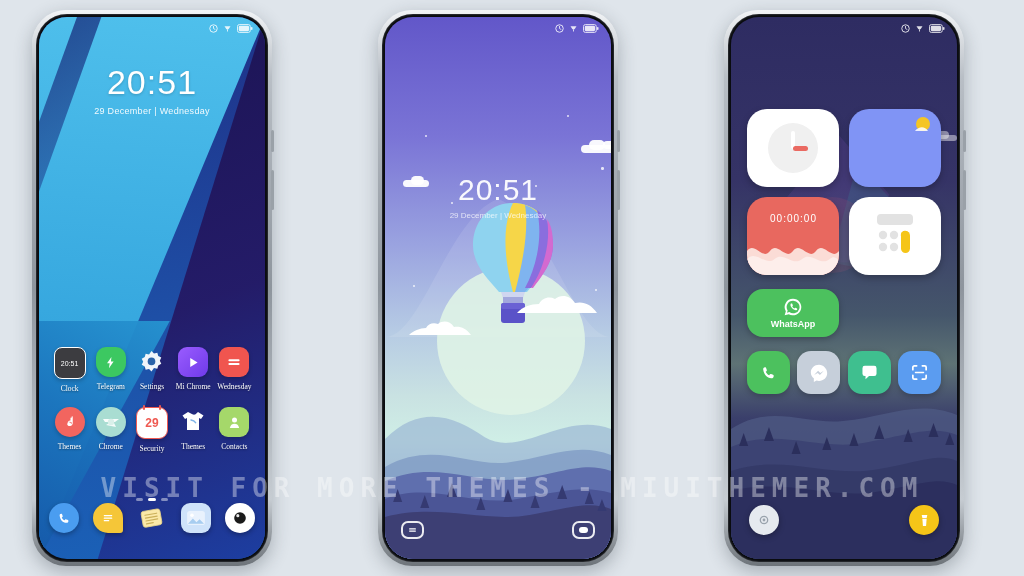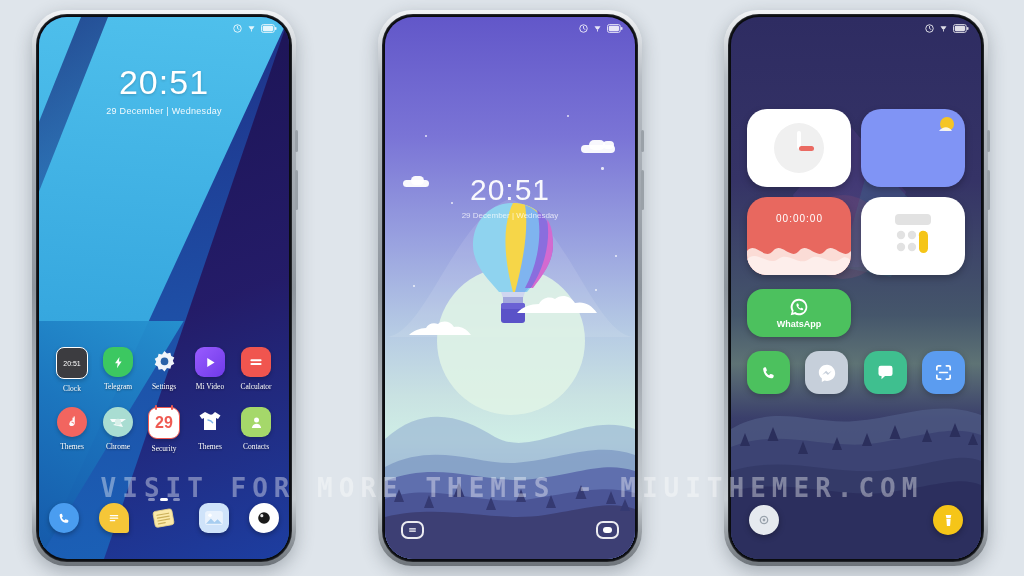--- a/index.html
+++ b/index.html
@@ -16,21 +16,21 @@
     text-align:center;
     font-family:"DejaVu Sans Mono", monospace;
     font-size:26px;font-weight:bold;letter-spacing:6px;
     color:rgba(255,255,255,0.38);
     z-index:60;pointer-events:none;white-space:nowrap;
   }
 
   
   .phone{
     position:absolute;
-    width:264px;height:556px;top:10px;
+    width:240px;height:556px;top:10px;
     border-radius:34px;
     background:linear-gradient(180deg,#f2f4f6 0%,#b9bfc6 12%,#8e959d 50%,#c6ccd2 88%,#6d7379 100%);
     padding:4px;
     box-sizing:border-box;
     box-shadow:0 6px 18px rgba(40,50,60,.30);
     z-index:10;
   }
   .phone-inner{
     position:relative;width:100%;height:100%;
     border-radius:31px;
@@ -191,30 +191,30 @@
               </svg>
           </div>
           <div class="app-lbl">Settings</div>
         </div>
         <div class="app">
           <div class="app-ico" style="background:linear-gradient(135deg,#9a5cff,#6f3ae8);">
             <svg width="13" height="13" viewBox="0 0 16 16">
                 <path d="M4 2.5 13 8l-9 5.5z" fill="#fff"></path>
               </svg>
           </div>
-          <div class="app-lbl">Mi Video</div>
+          <div class="app-lbl">Mi Chrome</div>
         </div>
         <div class="app">
           <div class="app-ico" style="background:#f0554f;">
             <svg width="16" height="16" viewBox="0 0 20 20">
                 <rect x="3" y="6.5" width="14" height="2.6" rx="1.3" fill="#fff"></rect>
                 <rect x="3" y="11.2" width="14" height="2.6" rx="1.3" fill="#fff"></rect>
               </svg>
           </div>
-          <div class="app-lbl">Calculator</div>
+          <div class="app-lbl">Wednesday</div>
         </div>
 
         <div class="app">
           <div class="app-ico" style="background:#f2655f;border-radius:50%;">
             <svg width="14" height="14" viewBox="0 0 16 16">
                 <path d="M10.5 2v7.4a2.3 2.3 0 1 1-1.3-2.1V3.6" stroke="#fff" stroke-width="1.3" fill="none" stroke-linecap="round"></path>
                 <circle cx="7.2" cy="10.5" r="2.1" fill="#fff"></circle>
               </svg>
           </div>
           <div class="app-lbl">Themes</div>
@@ -227,21 +227,21 @@
                 <path d="M9 17l7-4 3 6z" fill="#fff" opacity=".88"></path>
                 <circle cx="14" cy="14" r="3.2" fill="#d9f0ea"></circle>
               </svg>
           </div>
           <div class="app-lbl">Chrome</div>
         </div>
         <div class="app">
           <div class="app-ico" style="background:#fff;border:1.6px solid #ef5a52;flex-direction:column;">
             <div style="position:absolute;top:-3px;left:6px;width:2px;height:5px;background:#ef5a52;border-radius:1px;"></div>
             <div style="position:absolute;top:-3px;right:6px;width:2px;height:5px;background:#ef5a52;border-radius:1px;"></div>
-            <span style="font-size:16px;color:#ef5a52;font-weight:bold;line-height:1;">29</span>
+            <span style="font-size:12px;color:#ef5a52;font-weight:bold;line-height:1;">29</span>
           </div>
           <div class="app-lbl">Security</div>
         </div>
         <div class="app">
           <div class="app-ico" style="background:transparent;box-shadow:none;">
             <svg width="28" height="26" viewBox="0 0 28 26">
                 <path d="M9 3 3.5 6.5 6 10l2-1v12h12V9l2 1 2.5-3.5L19 3l-2.4 2.2a3.4 3.4 0 0 1-3.2 0z" fill="#fff"></path>
                 <path d="M12 11c2 .4 3.6 1.2 4.6 2.6" stroke="#7fb4e8" stroke-width="1.5" fill="none" stroke-linecap="round"></path>
               </svg>
           </div>

